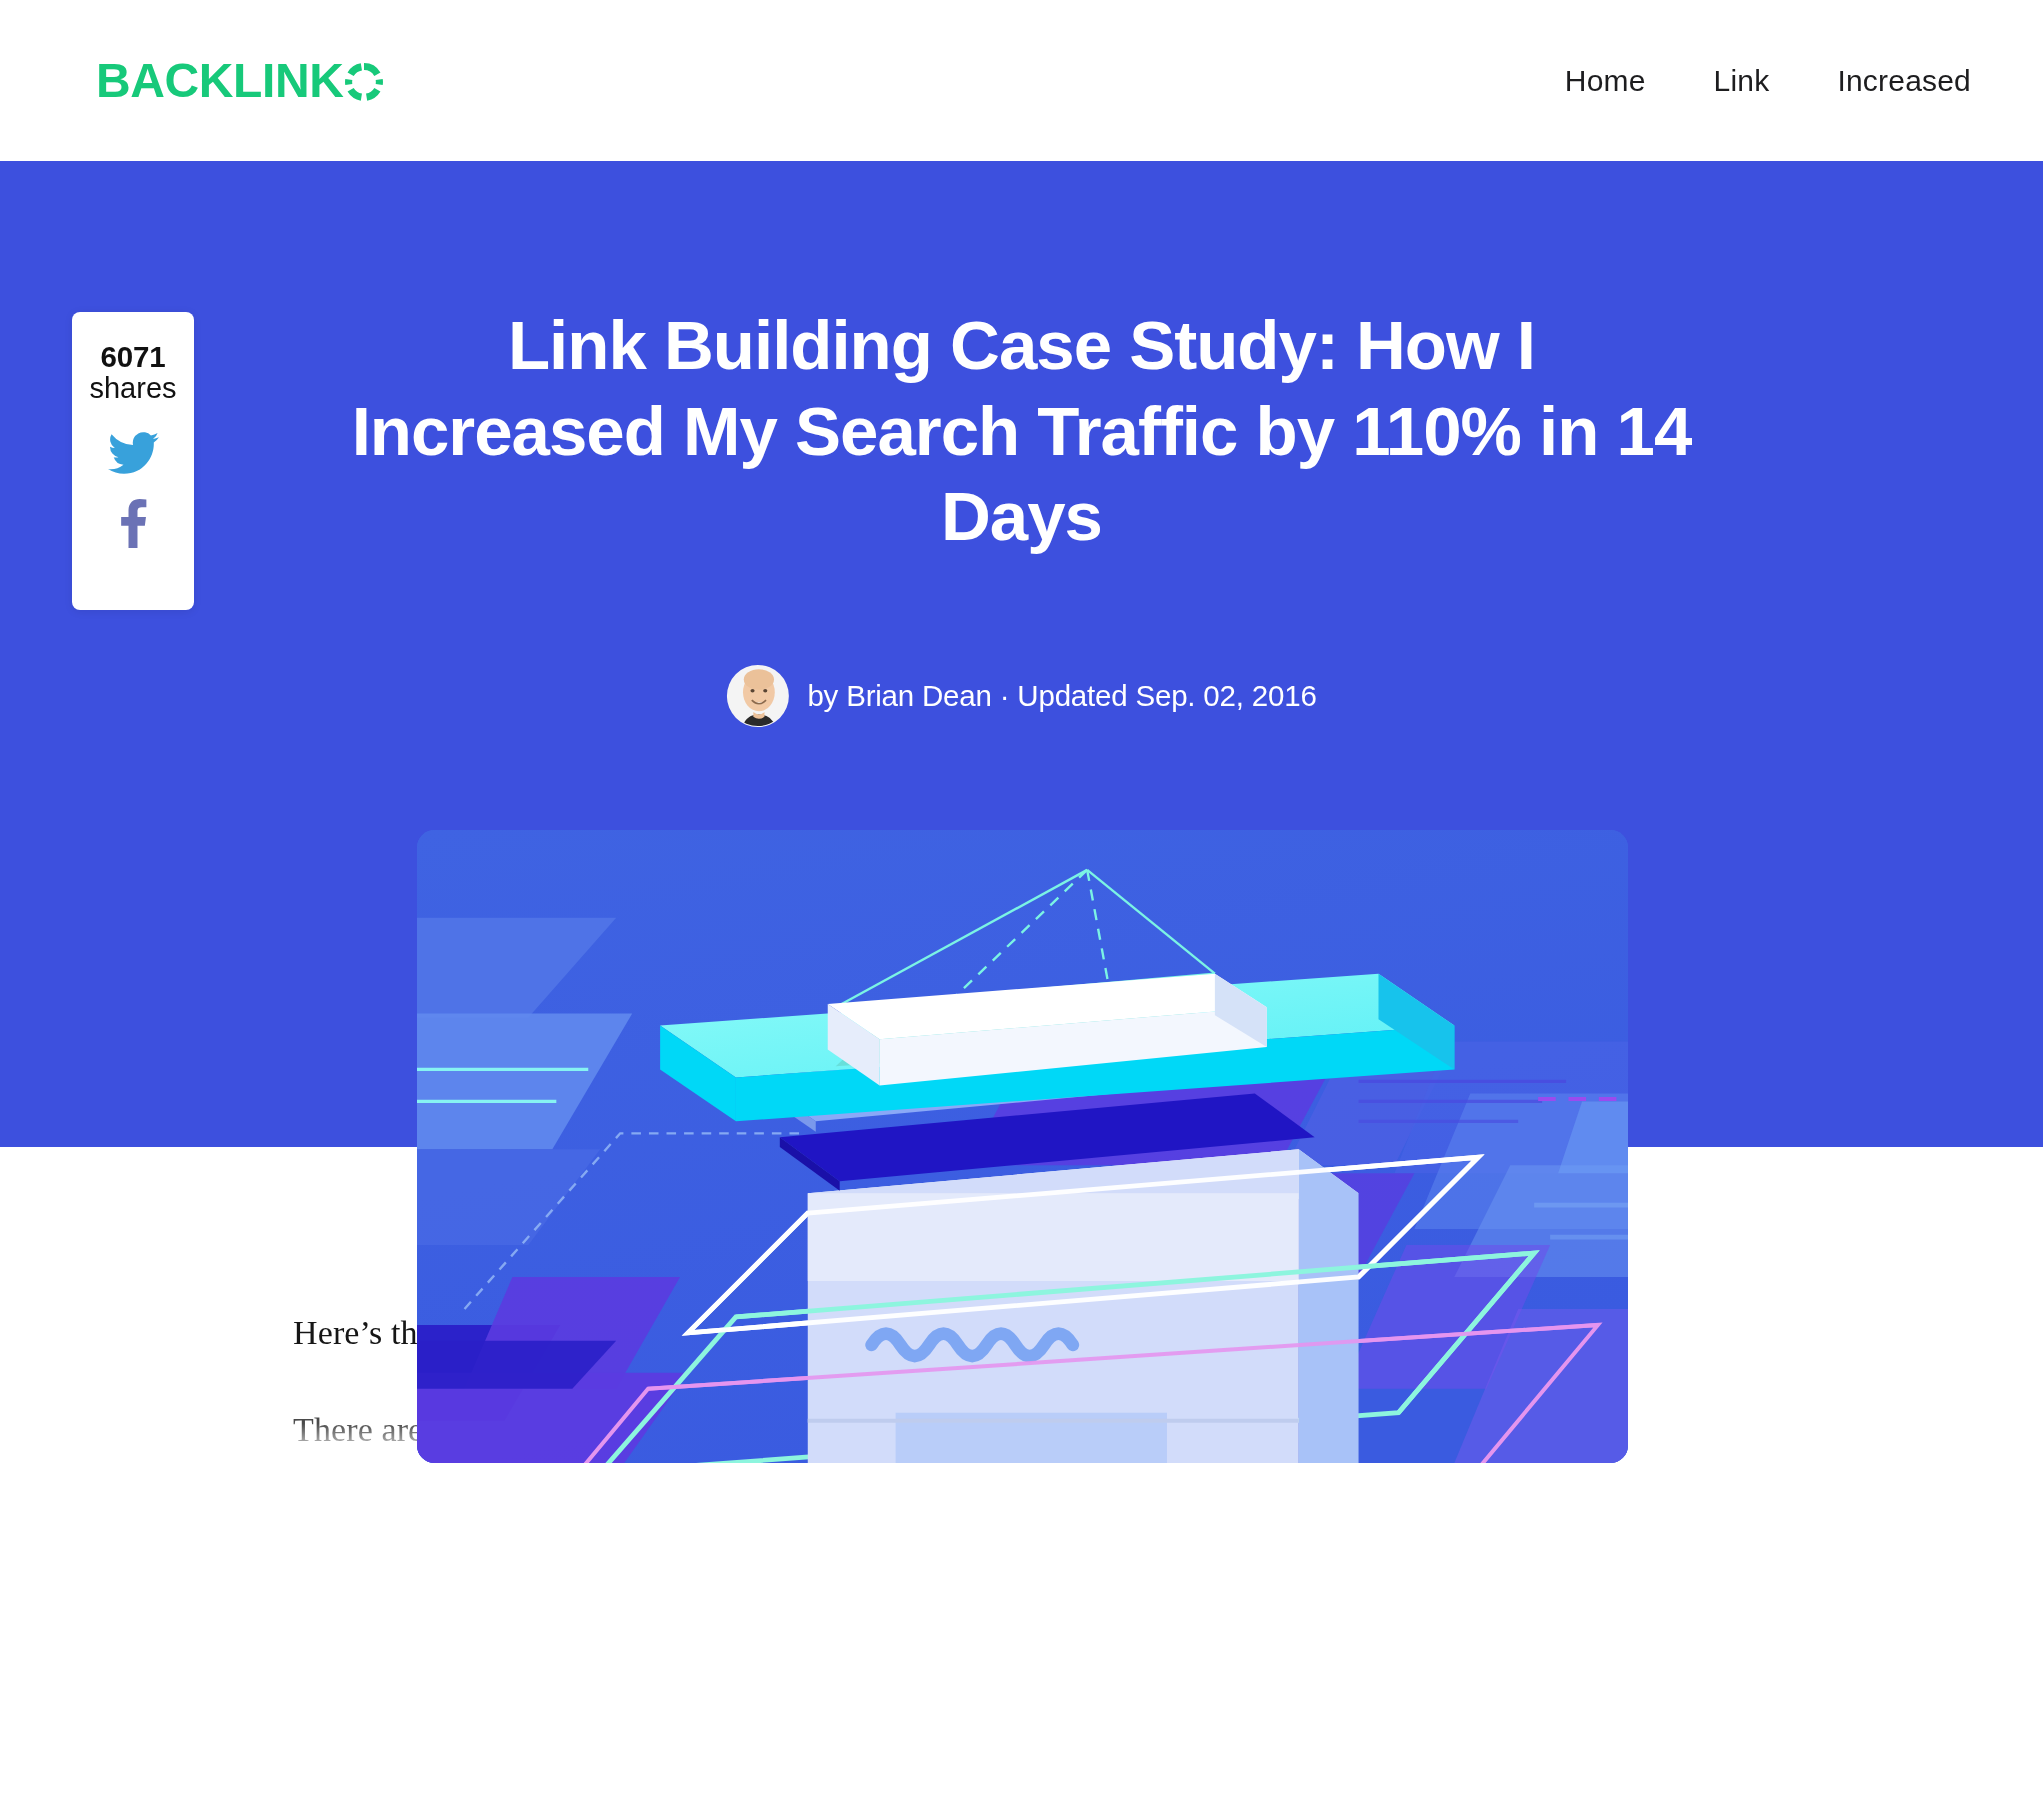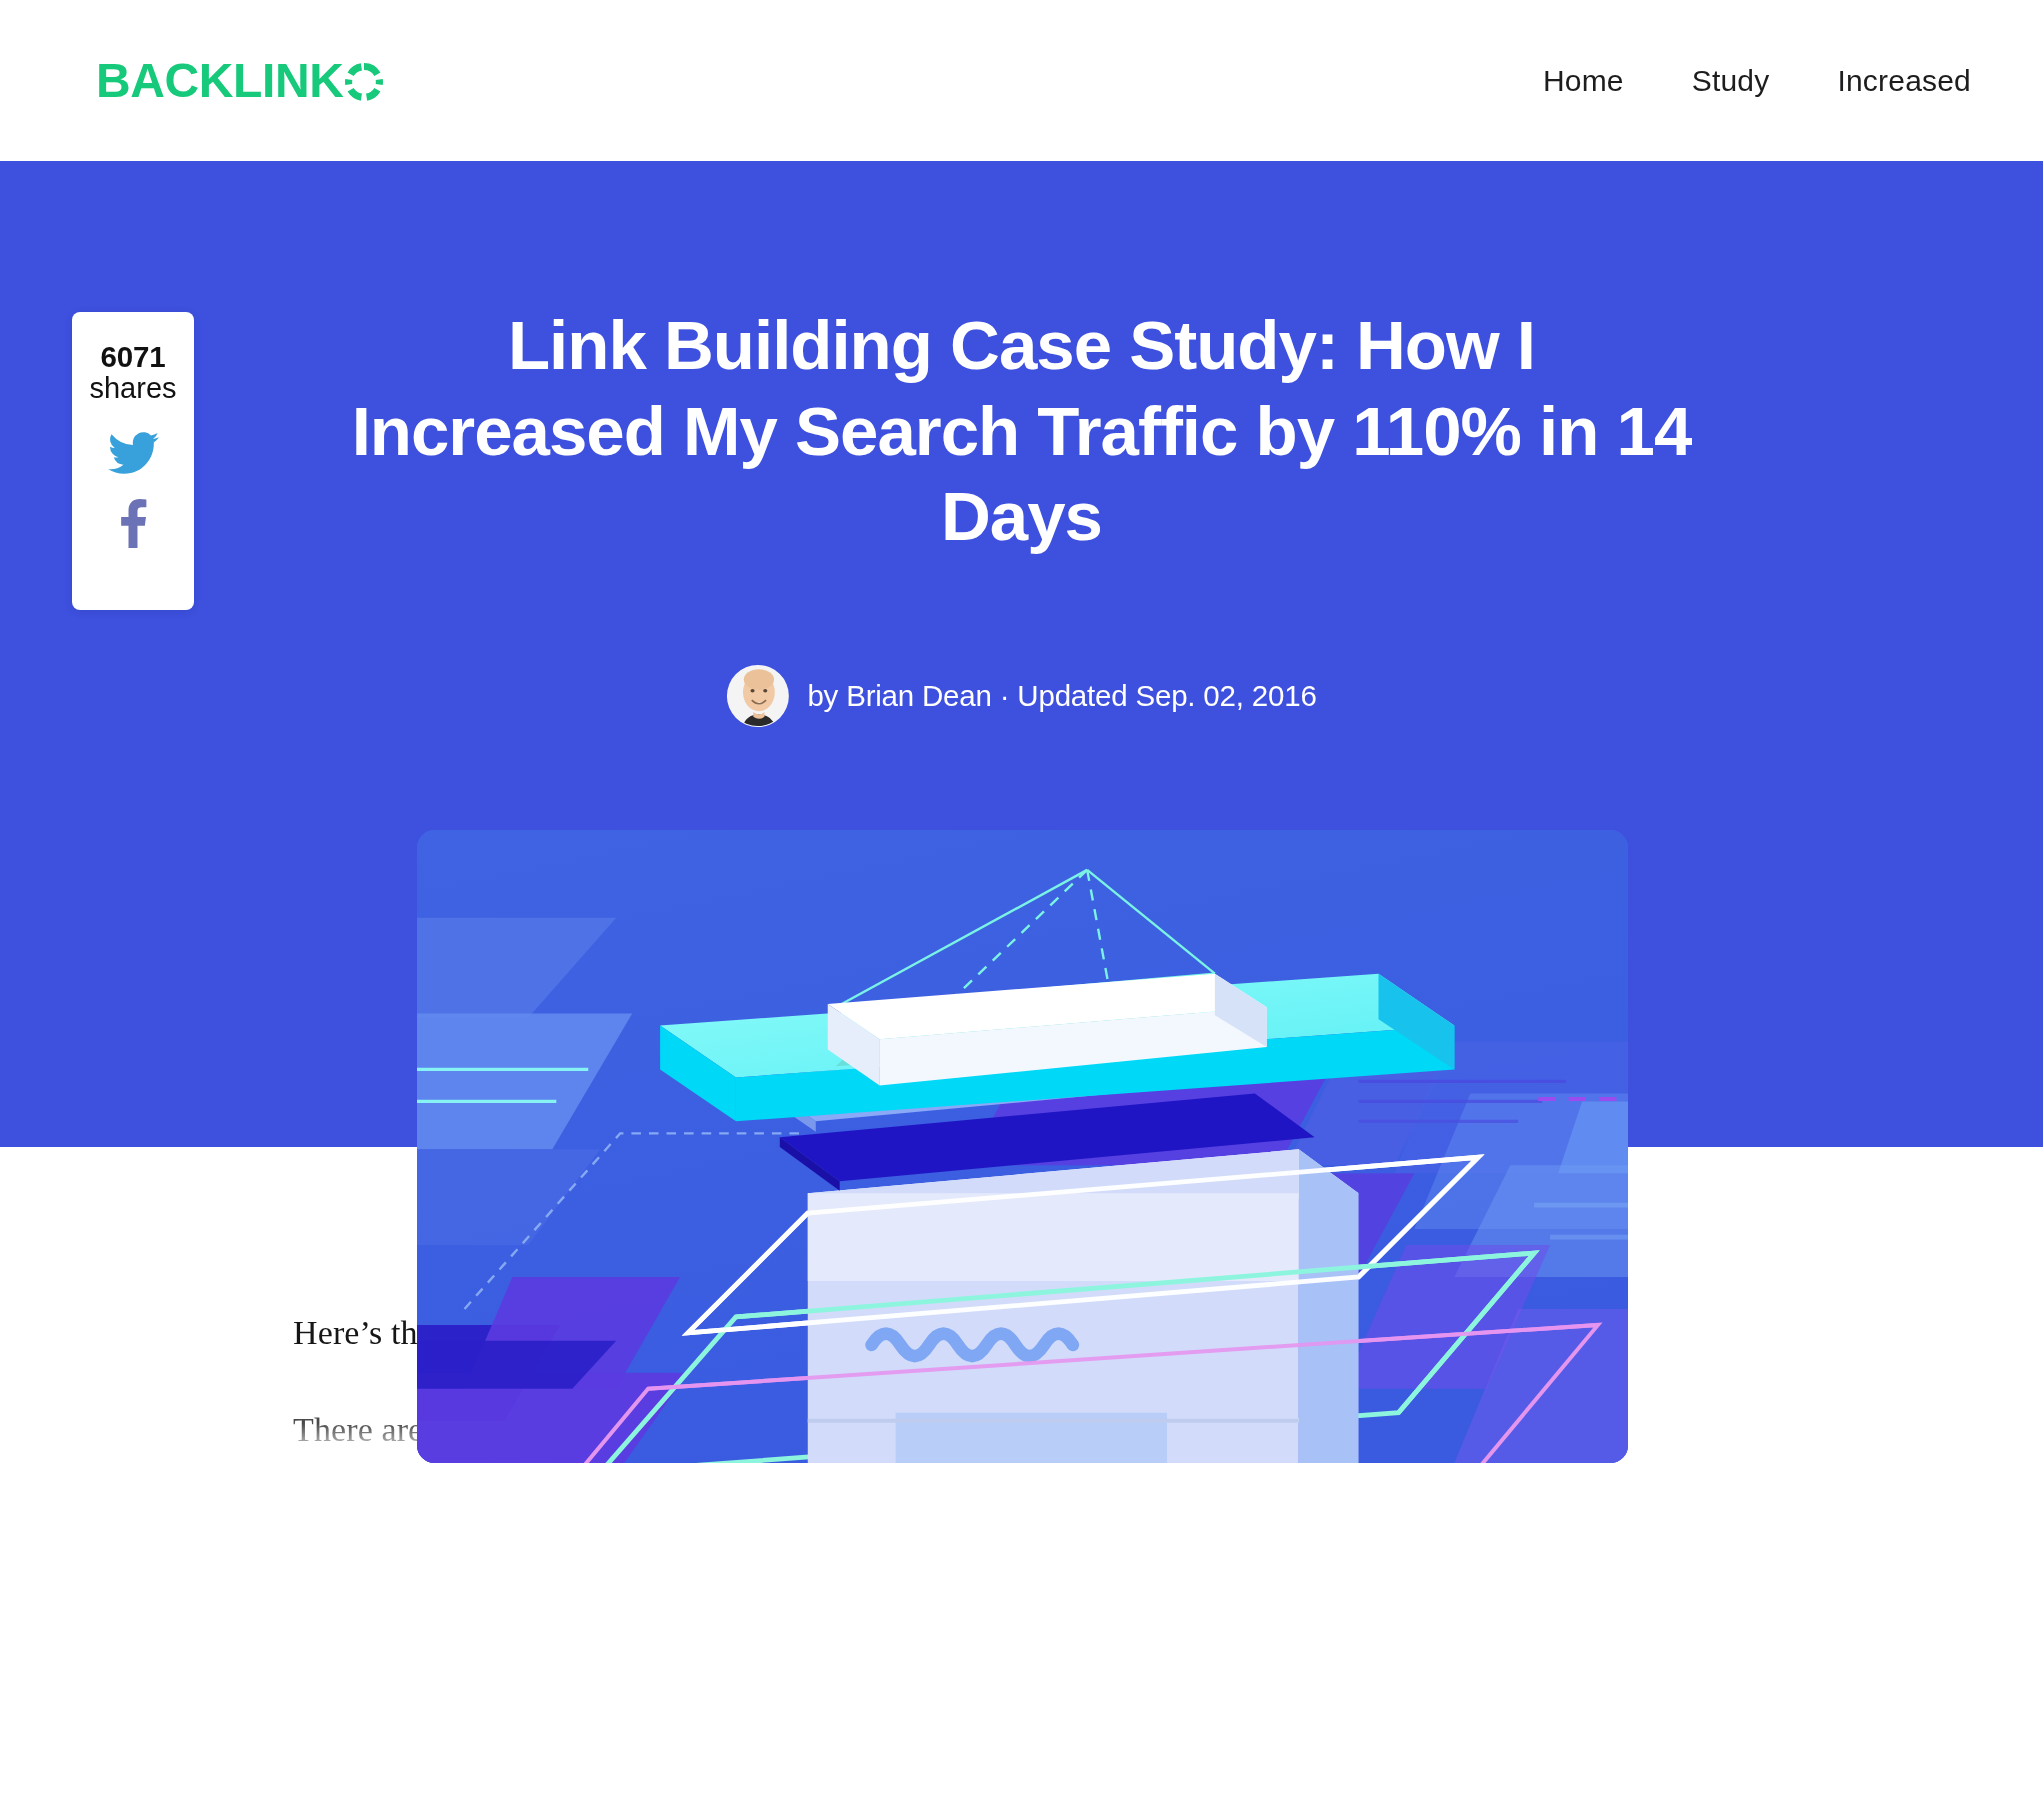--- a/index.html
+++ b/index.html
@@ -199,21 +199,21 @@
           <path d="M40.9 33.8 A19.5 19.5 0 0 1 27.3 43.1"></path>
           <path d="M20.7 43.1 A19.5 19.5 0 0 1 7.1 33.8"></path>
           <path d="M4.8 27.2 A19.5 19.5 0 0 1 4.8 20.8"></path>
           <path d="M7.1 14.2 A19.5 19.5 0 0 1 20.7 4.9"></path>
         </g>
       </svg>
     </span>
   </a>
   <nav class="main-nav">
     <a class="nav-link" href="#">Home</a>
-    <a class="nav-link" href="#">Study</a>
+    <a class="nav-link" href="#">Link</a>
     <a class="nav-link" href="#">Increased</a>
   </nav>
 </header>
 
 <section class="hero">
   <div class="hero-inner">
 
     <aside class="share-box">
       <div class="share-count">6071</div>
       <div class="share-label">shares</div>

